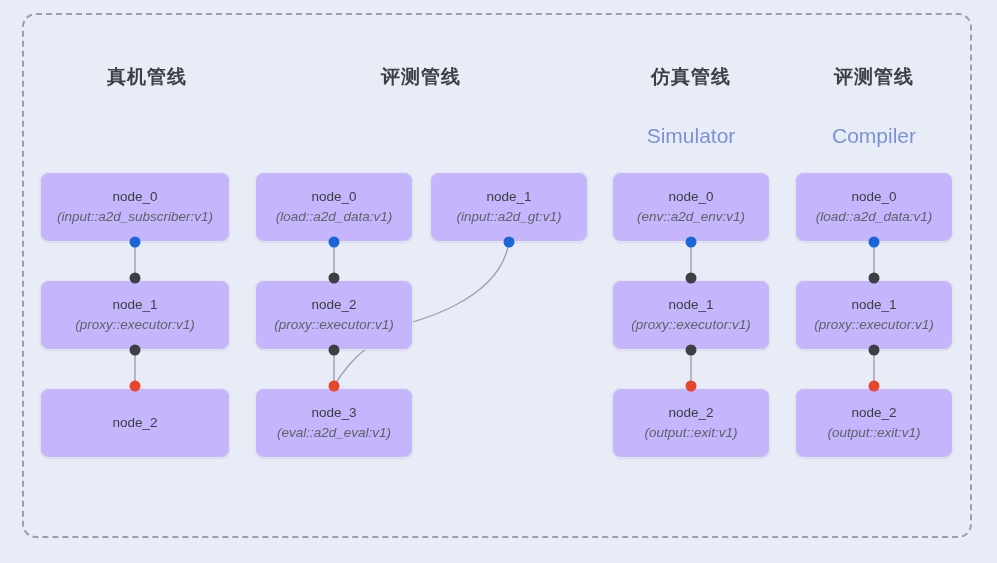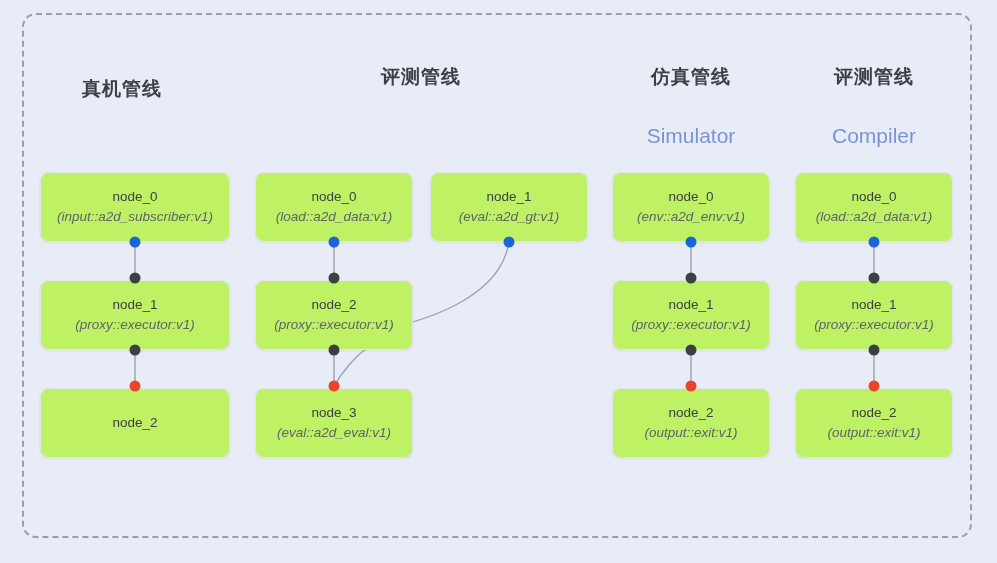--- a/index.html
+++ b/index.html
@@ -59,21 +59,21 @@
     text-align: center;
     color: #7b93d6;
     font-size: 21px;
     font-weight: normal;
     white-space: nowrap;
   }
 
   .node {
     position: absolute;
     box-sizing: border-box;
-    background: #bef264;
+    background: #c4b5fd;
     border: 1px solid #e3e6ea;
     border-radius: 9px;
     box-shadow: 0 1px 2px rgba(60,64,67,0.09), 0 0 1px rgba(60,64,67,0.10);
     display: flex;
     flex-direction: column;
     align-items: center;
     justify-content: center;
     z-index: 3;
   }
   .node-name {
@@ -119,21 +119,21 @@
     <path d="M 509 242 C 500 300 420 322 380 330" fill="none" stroke="#9aa3b2" stroke-width="1.4"></path>
     <path d="M 366 349 C 355 357 342 372 334 386" fill="none" stroke="#9aa3b2" stroke-width="1.4"></path>
 
     <line x1="691" y1="242" x2="691" y2="278" stroke="#b0b8c4" stroke-width="2"></line>
     <line x1="691" y1="350" x2="691" y2="386" stroke="#b0b8c4" stroke-width="2"></line>
 
     <line x1="874" y1="242" x2="874" y2="278" stroke="#b0b8c4" stroke-width="2"></line>
     <line x1="874" y1="350" x2="874" y2="386" stroke="#b0b8c4" stroke-width="2"></line>
   </svg>
 
-  <div class="col-title" style="left:42px; top:64px; width:160px;margin-top:12px;">真机管线</div>
+  <div class="col-title" style="left:67px; top:64px; width:160px;">真机管线</div>
 
   <div class="col-title" style="left:341px; top:64px; width:160px;">评测管线</div>
 
   <div class="col-title" style="left:611px; top:64px; width:160px;">仿真管线</div>
   <div class="col-sub" style="left:611px; top:124px; width:160px;">Simulator</div>
 
   <div class="col-title" style="left:794px; top:64px; width:160px;">评测管线</div>
   <div class="col-sub" style="left:794px; top:124px; width:160px;">Compiler</div>
 
   <div class="node" style="left:40px; top:172px; width:190px; height:70px;">
@@ -151,21 +151,21 @@
   <div class="port dark" style="left:135px; top:278px;"></div>
   <div class="port dark" style="left:135px; top:350px;"></div>
   <div class="port red" style="left:135px; top:386px;"></div>
 
   <div class="node" style="left:255px; top:172px; width:158px; height:70px;">
     <div class="node-name">node_0</div>
     <div class="node-type">(load::a2d_data:v1)</div>
   </div>
   <div class="node" style="left:430px; top:172px; width:158px; height:70px;">
     <div class="node-name">node_1</div>
-    <div class="node-type">(eval::a2d_gt:v1)</div>
+    <div class="node-type">(input::a2d_gt:v1)</div>
   </div>
   <div class="node" style="left:255px; top:280px; width:158px; height:70px;">
     <div class="node-name">node_2</div>
     <div class="node-type">(proxy::executor:v1)</div>
   </div>
   <div class="node" style="left:255px; top:388px; width:158px; height:70px;">
     <div class="node-name">node_3</div>
     <div class="node-type">(eval::a2d_eval:v1)</div>
   </div>
   <div class="port blue" style="left:334px; top:242px;"></div>

